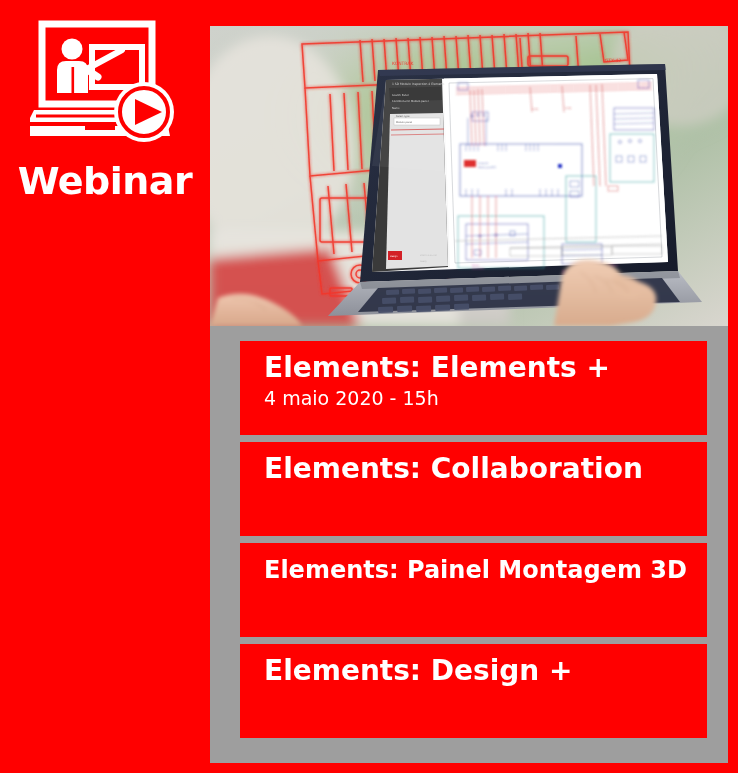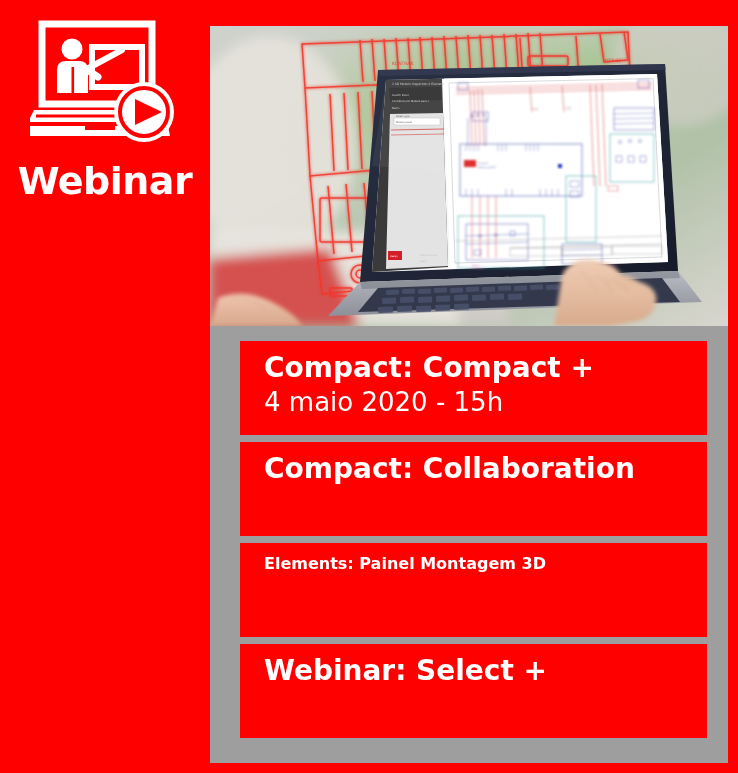--- a/index.html
+++ b/index.html
@@ -95,27 +95,27 @@
   }
   .card:last-child { margin-bottom: 0; }
   .card-title {
     color: #ffffff;
     font-weight: bold;
     font-size: 28px;
     line-height: 1.28;
     white-space: nowrap;
   }
   .card-title.small {
-    font-size: 16px;
+    font-size: 24px;
     line-height: 1.55;
   }
   .card-date {
     color: #ffffff;
     font-weight: normal;
-    font-size: 26px;
+    font-size: 19px;
     line-height: 1.3;
     white-space: nowrap;
   }
 </style>
 </head>
 <body>
 
 <div id="poster">
 
   <div class="brand-col">
@@ -458,32 +458,32 @@
       </g>
 
       <rect width="518" height="300" fill="none"></rect>
     </svg>
   </div>
 
   <div class="gray-panel">
     <div class="cards">
 
       <div class="card">
-        <div class="card-title">Compact: Compact +</div>
+        <div class="card-title">Elements: Elements +</div>
         <div class="card-date">4 maio 2020 - 15h</div>
       </div>
 
       <div class="card">
-        <div class="card-title">Compact: Collaboration</div>
+        <div class="card-title">Elements: Collaboration</div>
       </div>
 
       <div class="card">
         <div class="card-title small">Elements: Painel Montagem 3D</div>
       </div>
 
       <div class="card">
-        <div class="card-title">Webinar: Select +</div>
+        <div class="card-title">Elements: Design +</div>
       </div>
 
     </div>
   </div>
 
 </div>
 
 </body></html>

